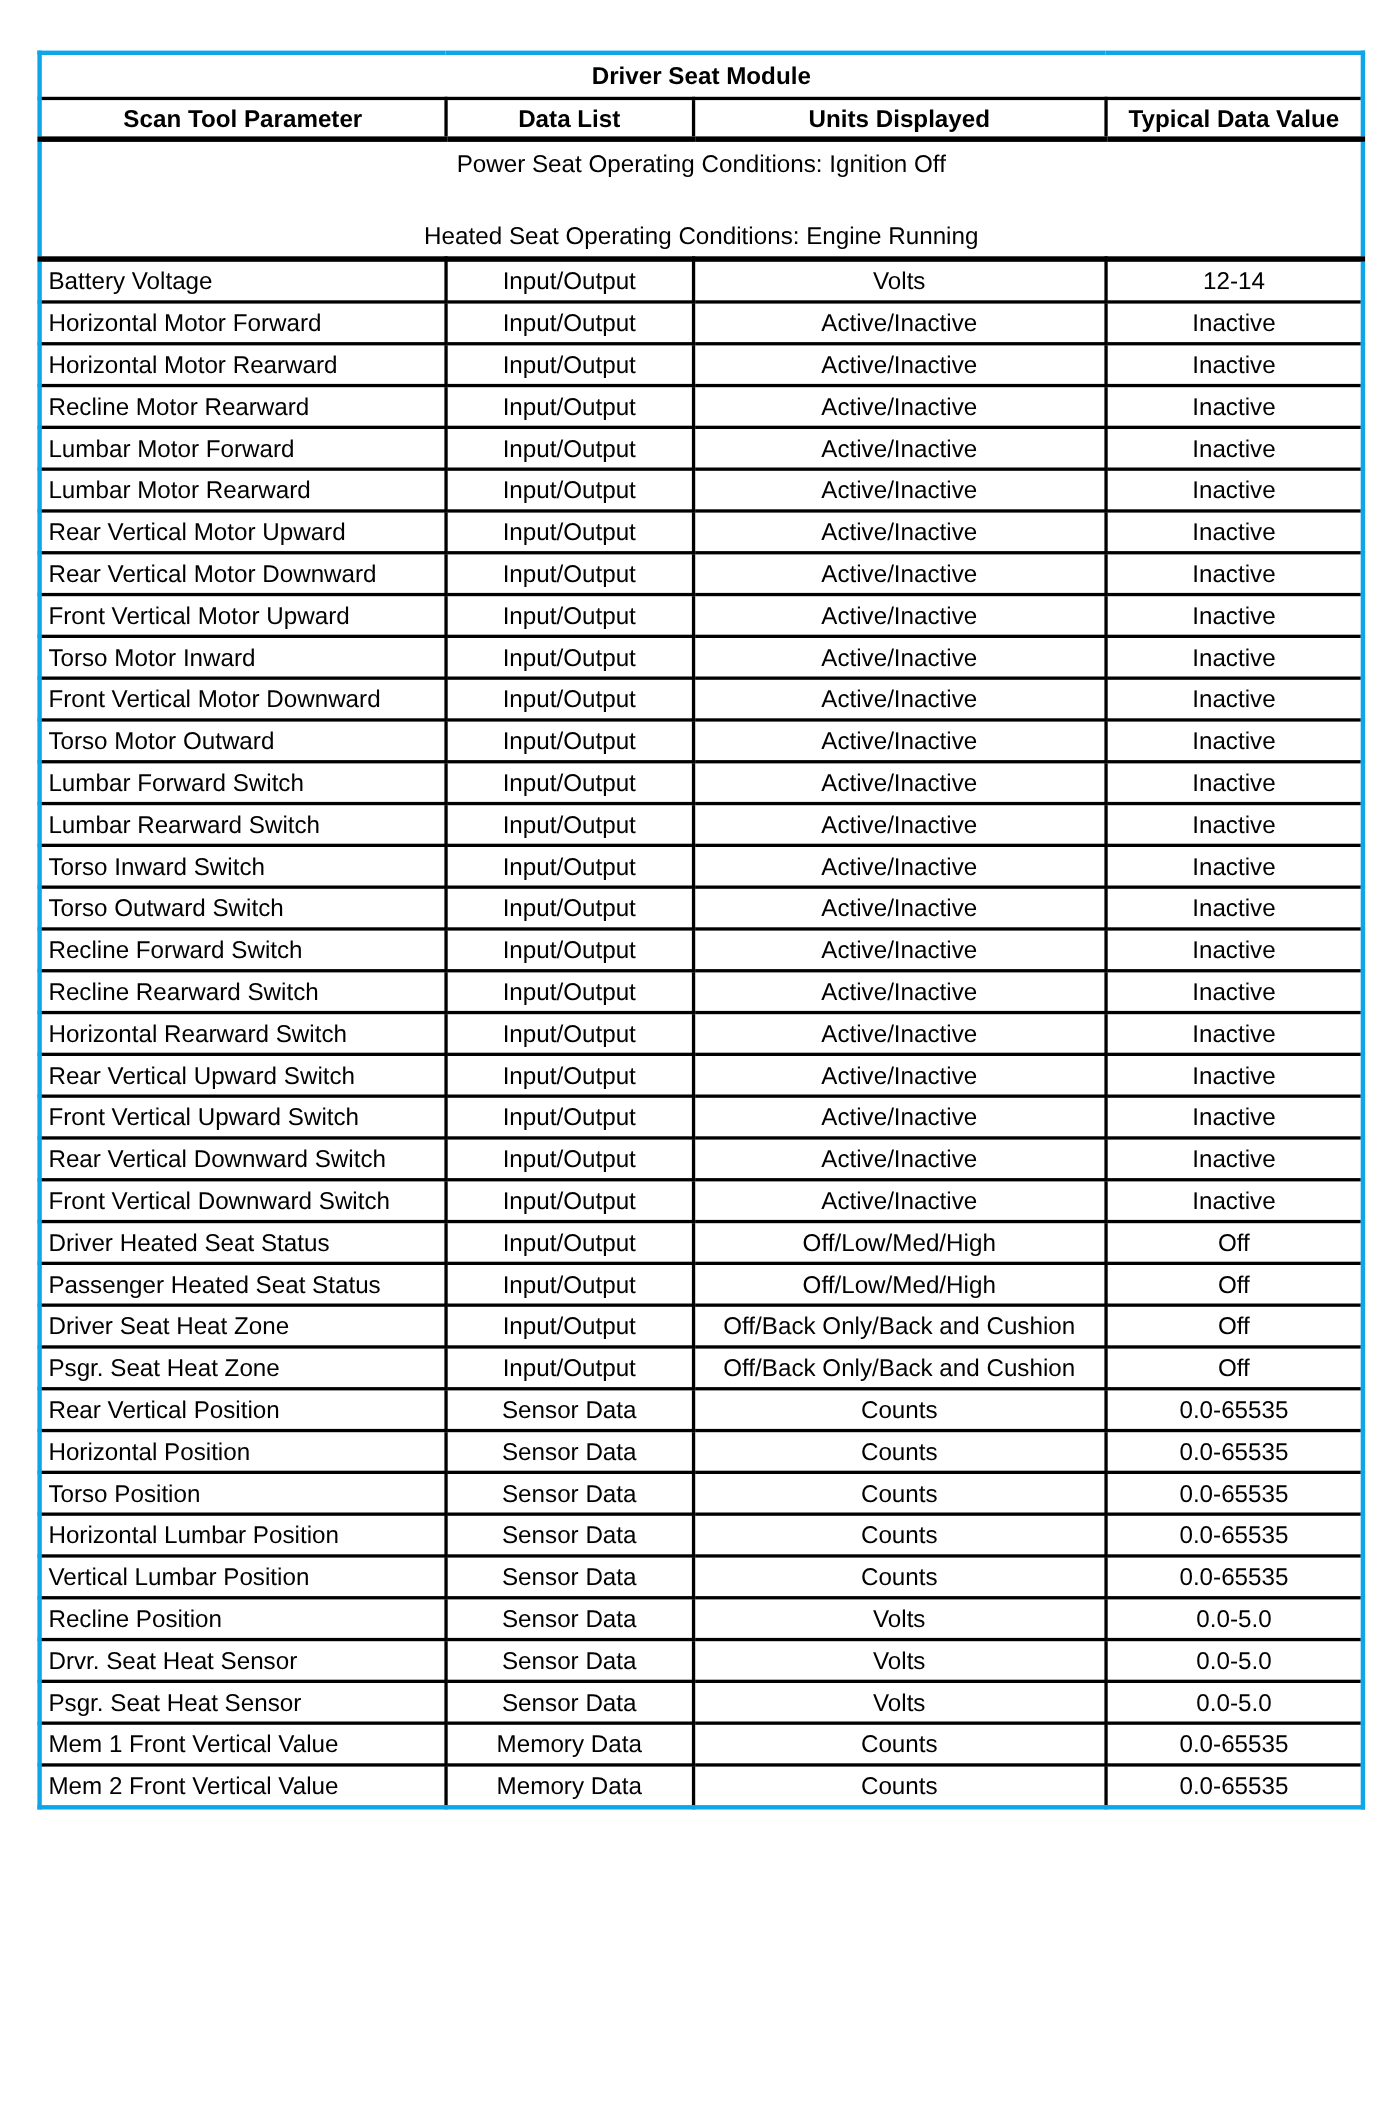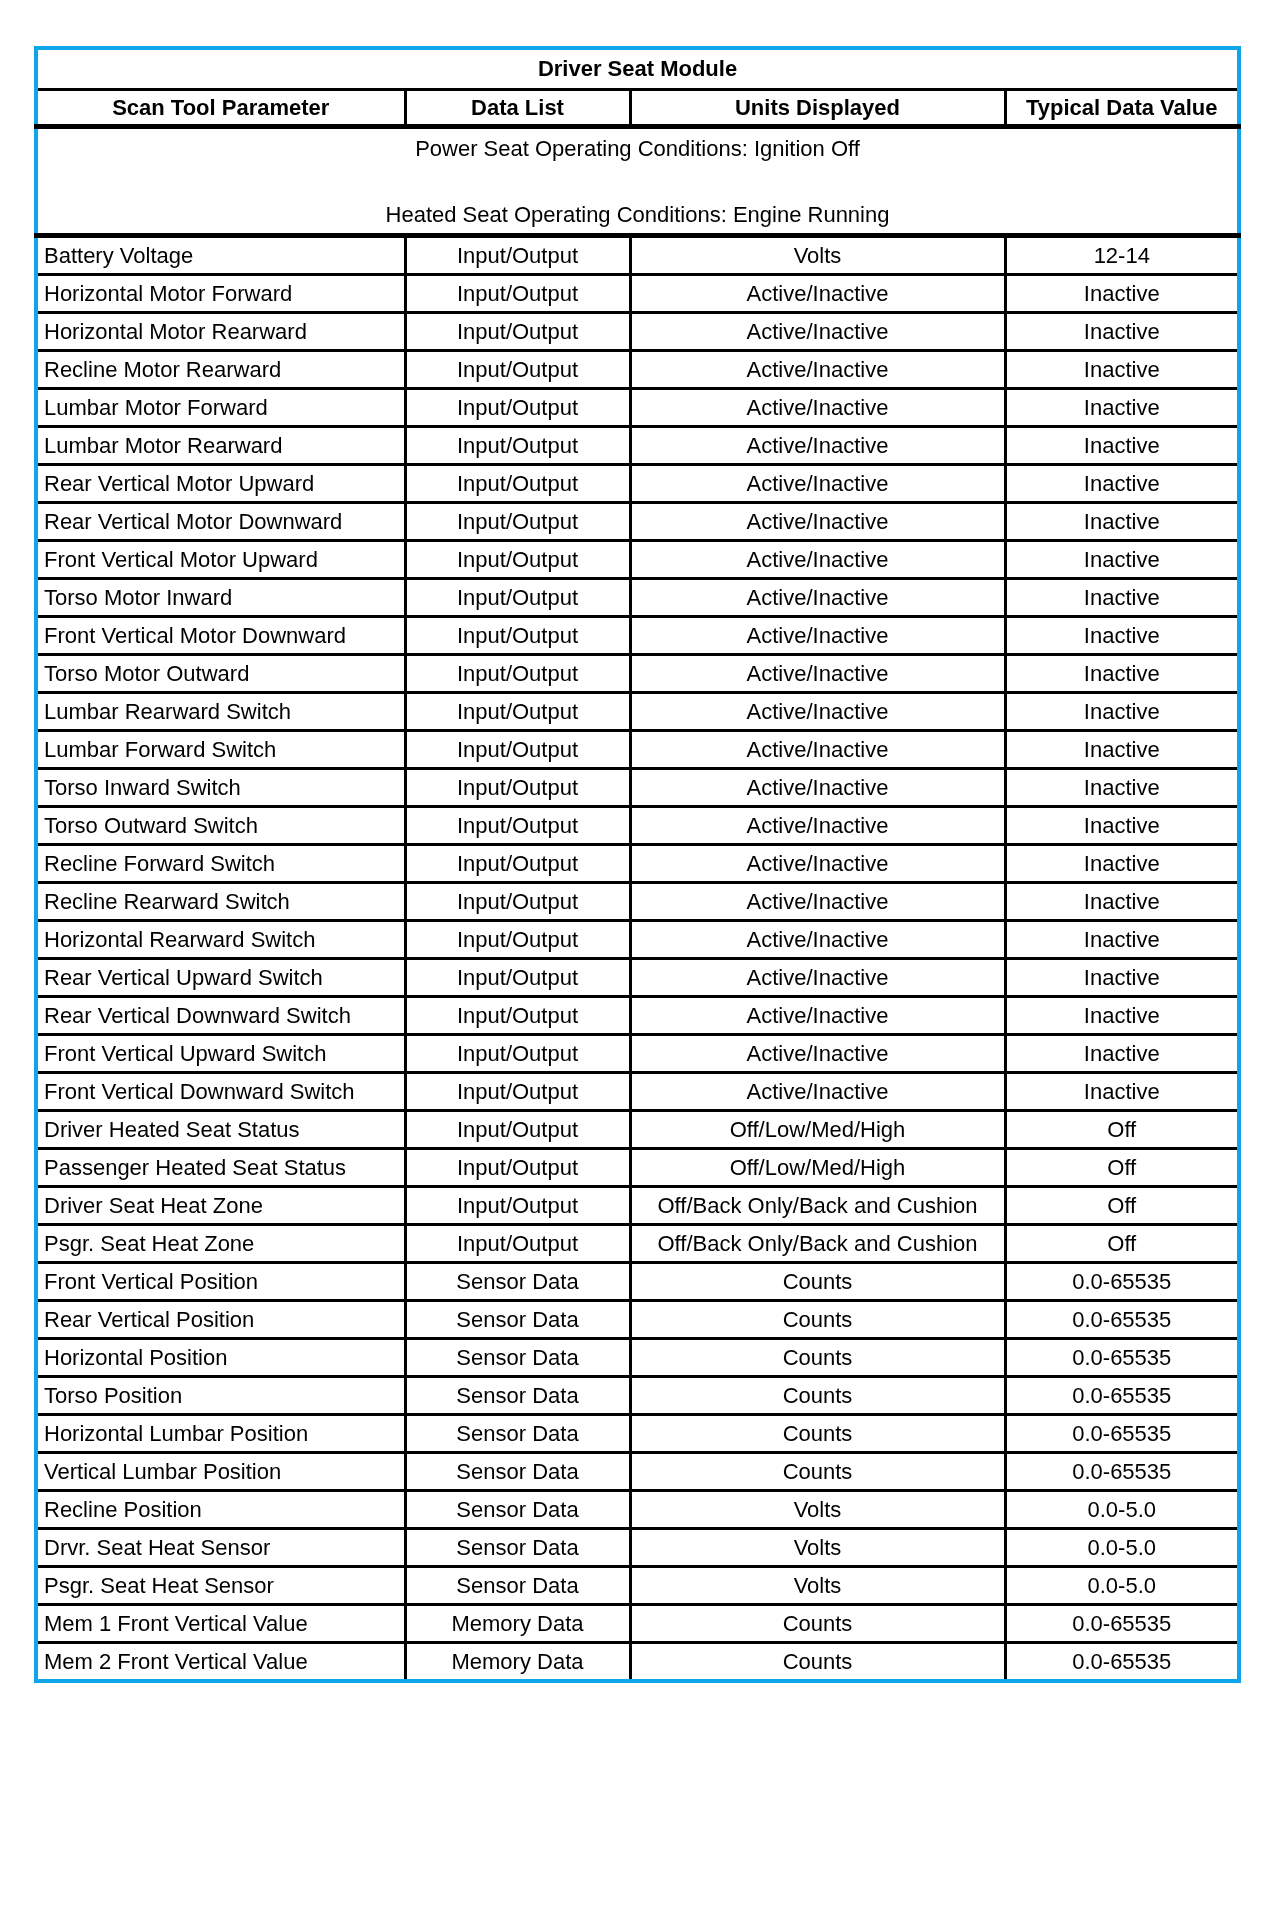--- a/index.html
+++ b/index.html
@@ -151,32 +151,32 @@
         <td class="center">Active/Inactive</td>
         <td class="center">Inactive</td>
       </tr>
       <tr>
         <td class="param">Torso Motor Outward</td>
         <td class="center">Input/Output</td>
         <td class="center">Active/Inactive</td>
         <td class="center">Inactive</td>
       </tr>
       <tr>
+        <td class="param">Lumbar Forward Switch</td>
+        <td class="center">Input/Output</td>
+        <td class="center">Active/Inactive</td>
+        <td class="center">Inactive</td>
+      </tr>
+      <tr>
         <td class="param">Lumbar Rearward Switch</td>
         <td class="center">Input/Output</td>
         <td class="center">Active/Inactive</td>
         <td class="center">Inactive</td>
       </tr>
       <tr>
-        <td class="param">Lumbar Forward Switch</td>
-        <td class="center">Input/Output</td>
-        <td class="center">Active/Inactive</td>
-        <td class="center">Inactive</td>
-      </tr>
-      <tr>
         <td class="param">Torso Inward Switch</td>
         <td class="center">Input/Output</td>
         <td class="center">Active/Inactive</td>
         <td class="center">Inactive</td>
       </tr>
       <tr>
         <td class="param">Torso Outward Switch</td>
         <td class="center">Input/Output</td>
         <td class="center">Active/Inactive</td>
         <td class="center">Inactive</td>
@@ -199,27 +199,27 @@
         <td class="center">Active/Inactive</td>
         <td class="center">Inactive</td>
       </tr>
       <tr>
         <td class="param">Rear Vertical Upward Switch</td>
         <td class="center">Input/Output</td>
         <td class="center">Active/Inactive</td>
         <td class="center">Inactive</td>
       </tr>
       <tr>
+        <td class="param">Front Vertical Upward Switch</td>
+        <td class="center">Input/Output</td>
+        <td class="center">Active/Inactive</td>
+        <td class="center">Inactive</td>
+      </tr>
+      <tr>
         <td class="param">Rear Vertical Downward Switch</td>
-        <td class="center">Input/Output</td>
-        <td class="center">Active/Inactive</td>
-        <td class="center">Inactive</td>
-      </tr>
-      <tr>
-        <td class="param">Front Vertical Upward Switch</td>
         <td class="center">Input/Output</td>
         <td class="center">Active/Inactive</td>
         <td class="center">Inactive</td>
       </tr>
       <tr>
         <td class="param">Front Vertical Downward Switch</td>
         <td class="center">Input/Output</td>
         <td class="center">Active/Inactive</td>
         <td class="center">Inactive</td>
       </tr>
@@ -239,26 +239,20 @@
         <td class="param">Driver Seat Heat Zone</td>
         <td class="center">Input/Output</td>
         <td class="center">Off/Back Only/Back and Cushion</td>
         <td class="center">Off</td>
       </tr>
       <tr>
         <td class="param">Psgr. Seat Heat Zone</td>
         <td class="center">Input/Output</td>
         <td class="center">Off/Back Only/Back and Cushion</td>
         <td class="center">Off</td>
-      </tr>
-      <tr>
-        <td class="param">Front Vertical Position</td>
-        <td class="center">Sensor Data</td>
-        <td class="center">Counts</td>
-        <td class="center">0.0-65535</td>
       </tr>
       <tr>
         <td class="param">Rear Vertical Position</td>
         <td class="center">Sensor Data</td>
         <td class="center">Counts</td>
         <td class="center">0.0-65535</td>
       </tr>
       <tr>
         <td class="param">Horizontal Position</td>
         <td class="center">Sensor Data</td>

